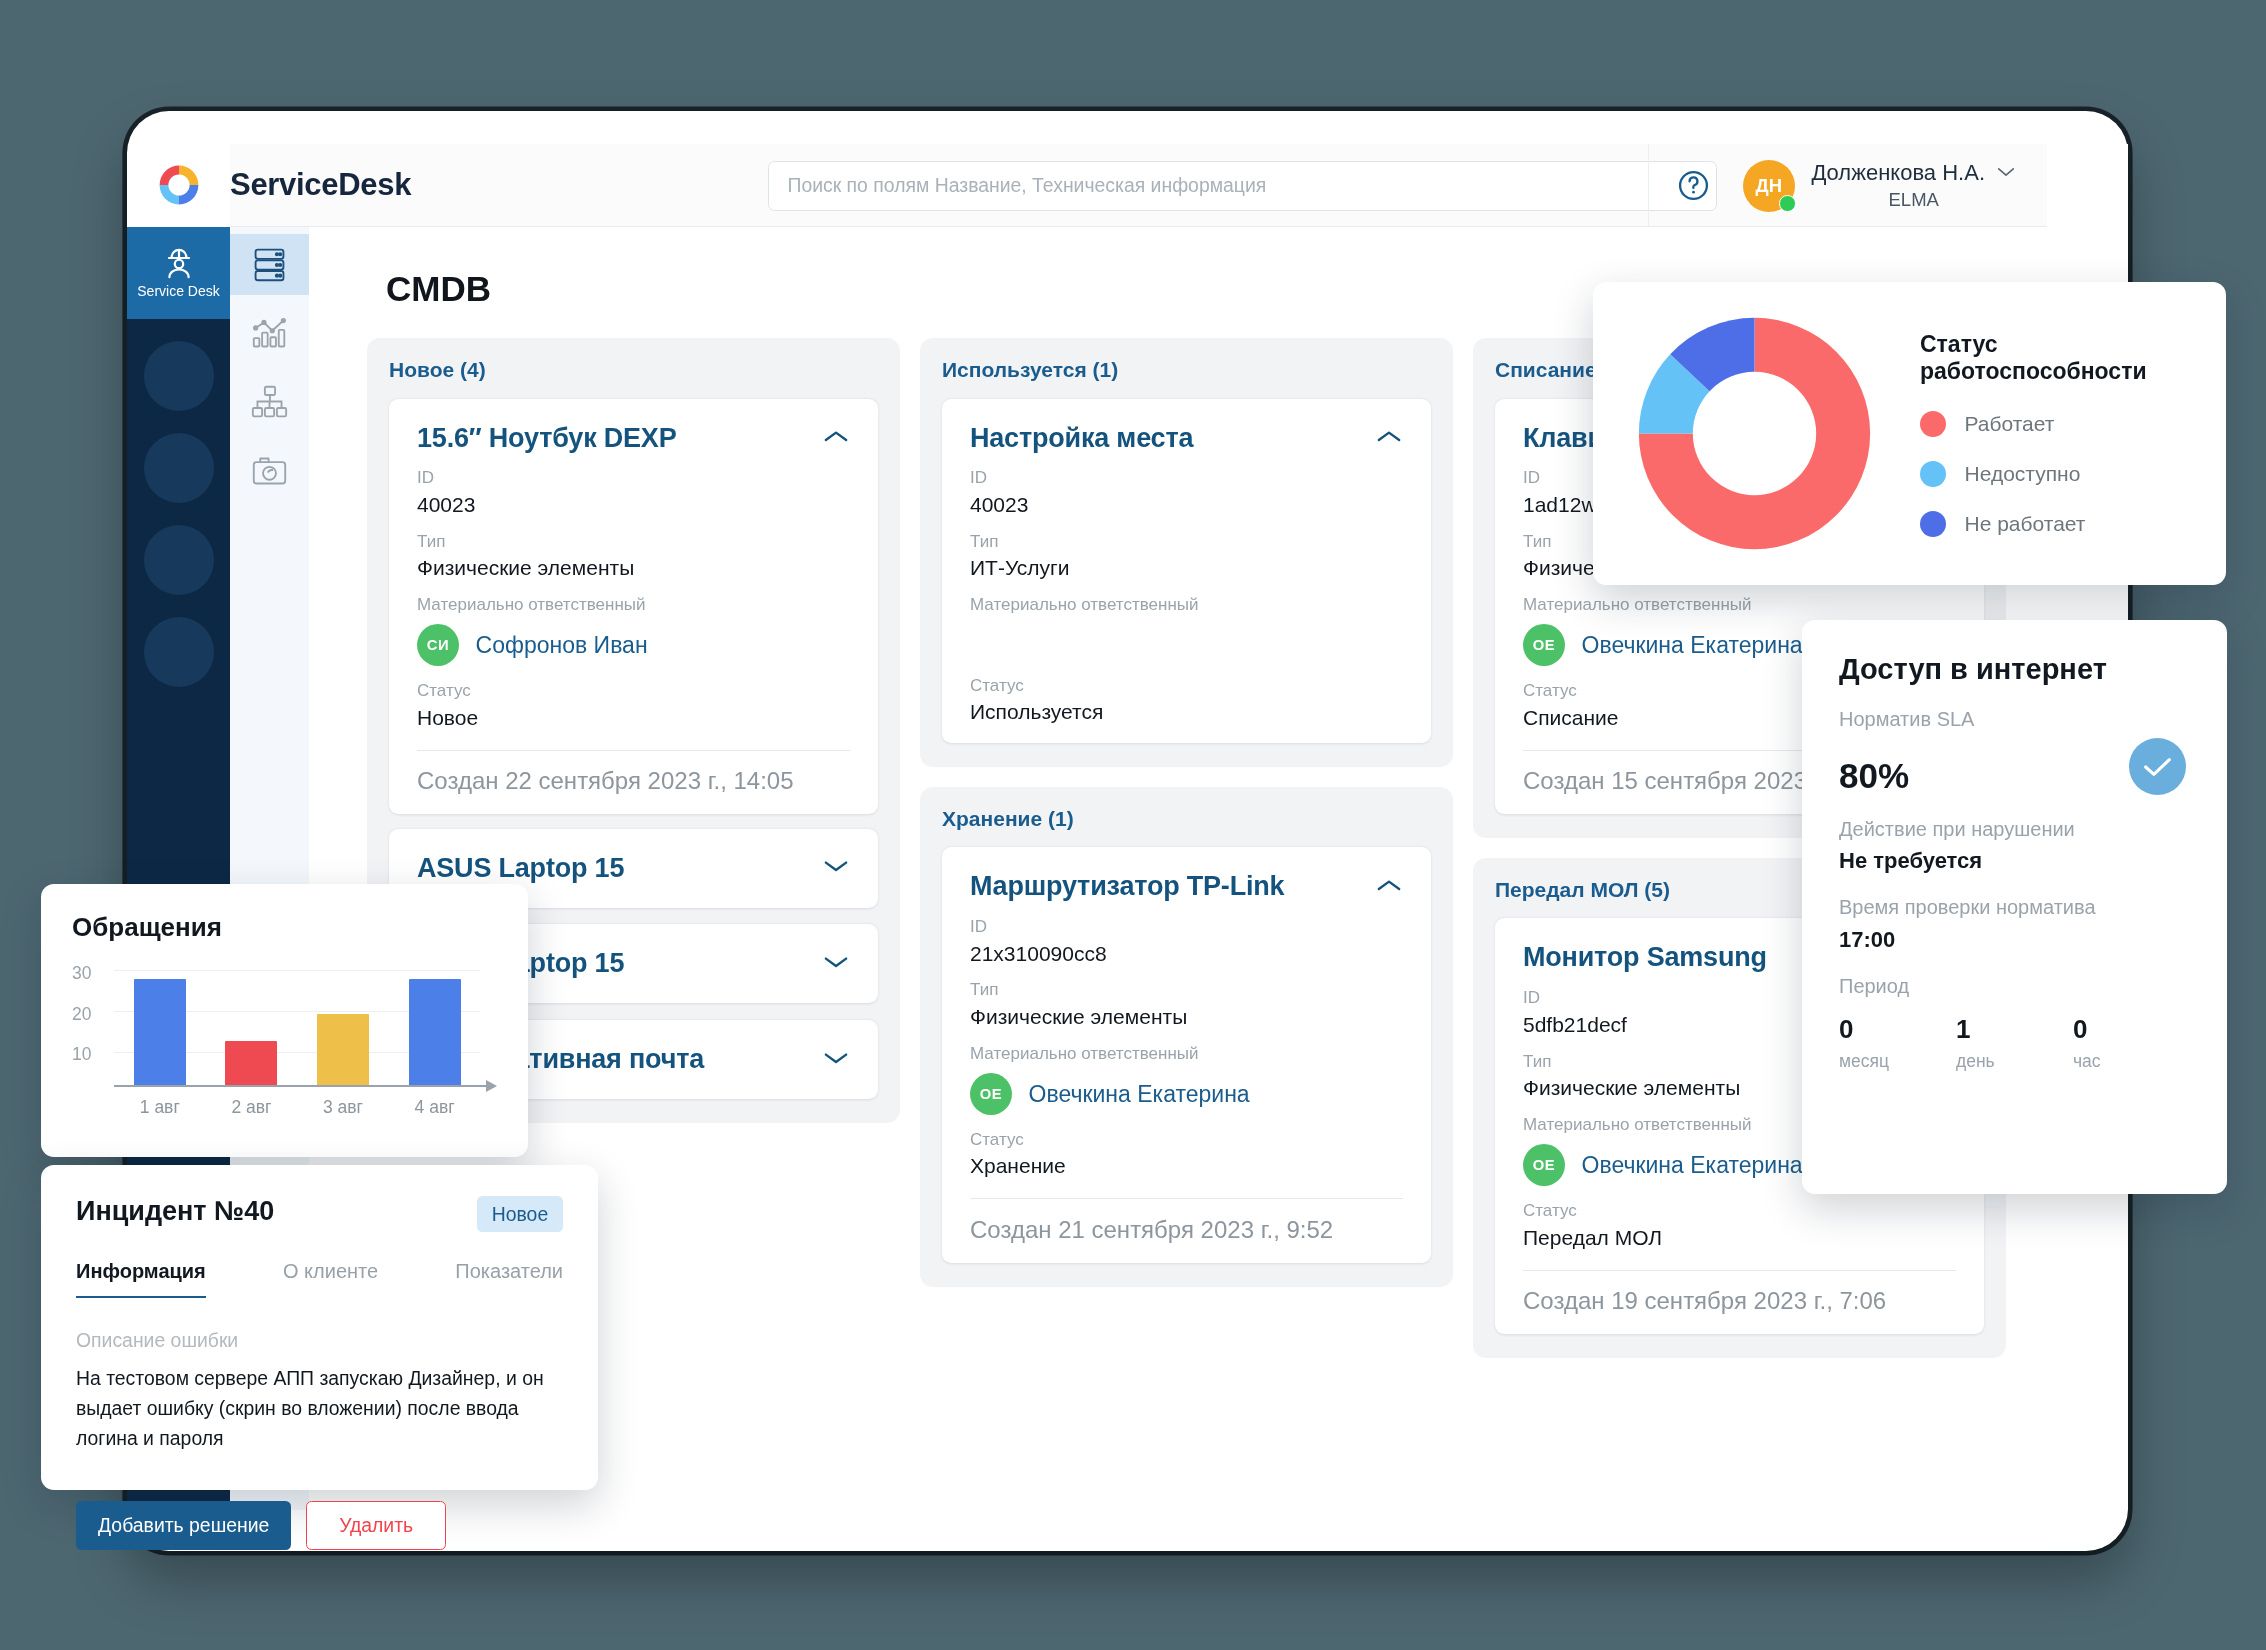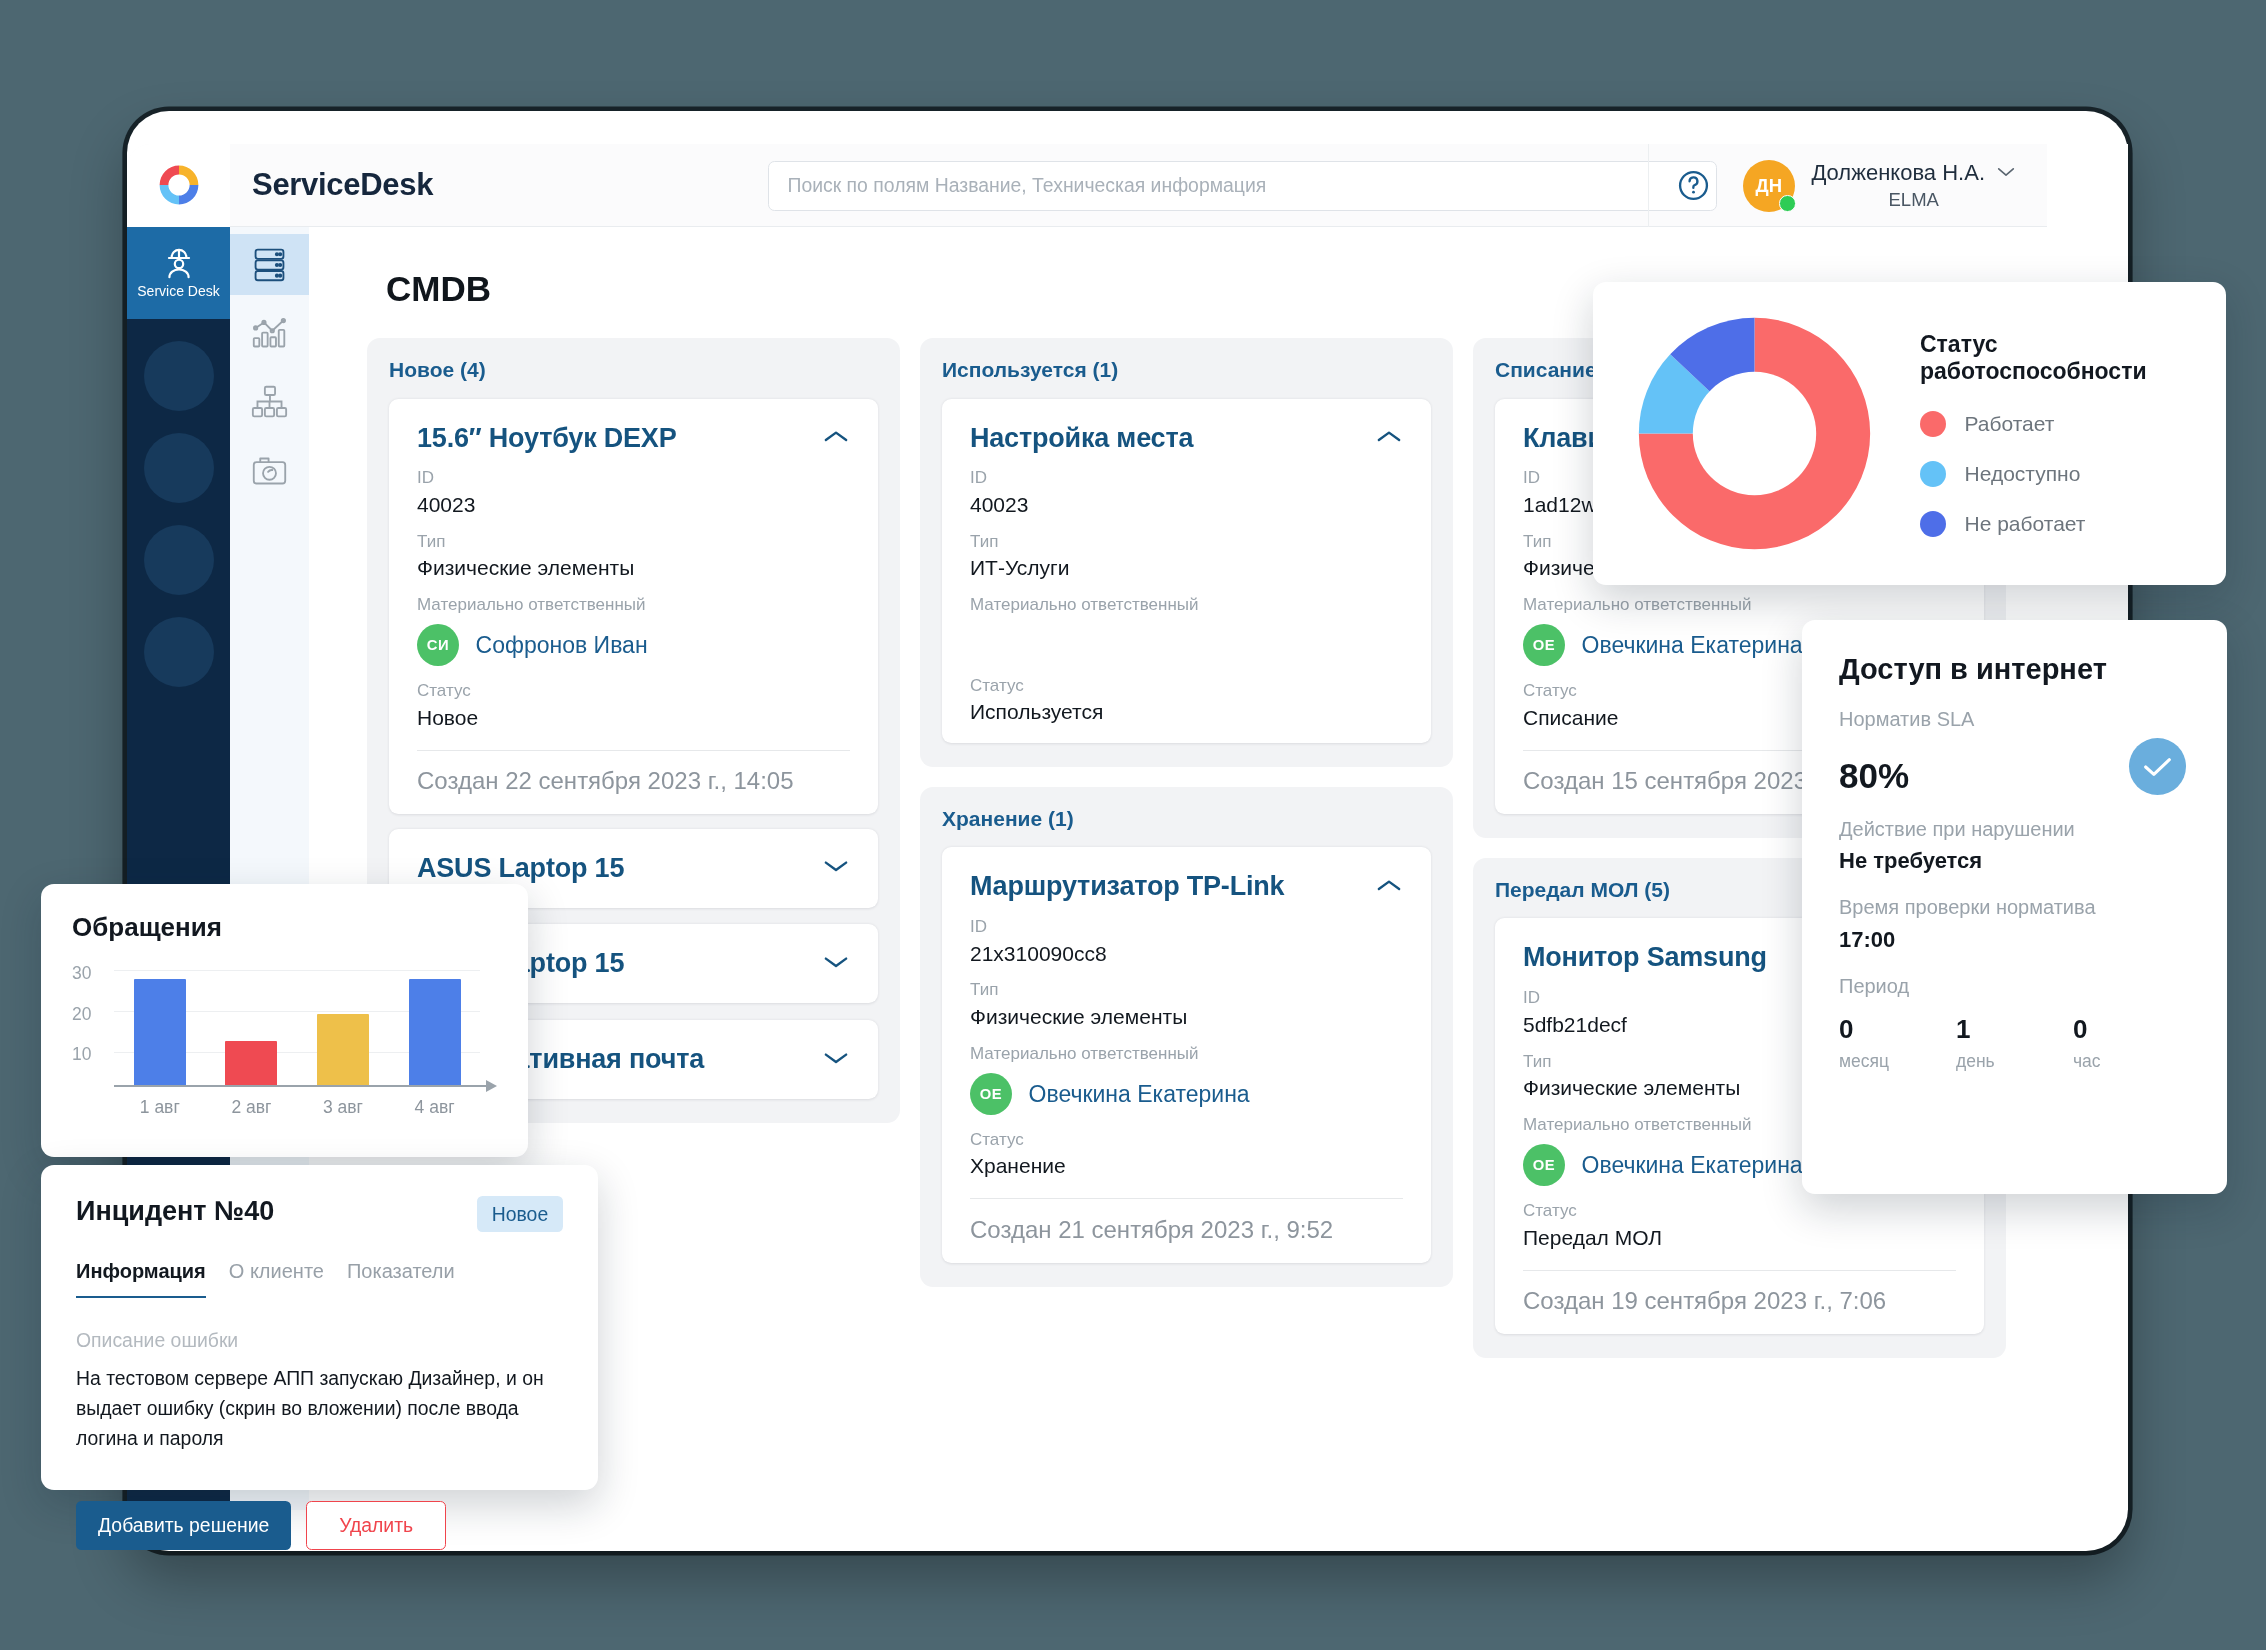--- a/index.html
+++ b/index.html
@@ -39,21 +39,20 @@
     border-bottom: 0.9px solid #e9ecef;
     display: flex; align-items: center;
   }
   .logo-box {
     width: 103px; height: 83px;
     background: #ffffff;
     display: flex; align-items: center; justify-content: center;
   }
   .logo-mark { width: 48px; height: 48px; }
   .app-title {
-    margin-left: 22px;
     font-size: 31px; font-weight: 700;
     color: #16273d; letter-spacing: -0.3px;
   }
   .search-wrap {
     position: absolute; left: 641px; top: 16.6px;
     width: 949px; height: 50px;
   }
   .search-input {
     width: 100%; height: 100%;
     border: 0.9px solid #dfe3e8; border-radius: 6.5px;
@@ -225,21 +224,21 @@
 
   
   .fl-incident { left: 41px; top: 1165px; width: 557px; height: 325px; padding: 31px 35px; }
   .inc-head { display: flex; align-items: flex-start; justify-content: space-between; }
   .inc-title { font-size: 27px; font-weight: 700; color: #121820; }
   .badge {
     background: #d6e9f8; color: #1a5c8e;
     font-size: 19.4px; border-radius: 5.5px;
     padding: 6.5px 14.8px;
   }
-  .tabs { display: flex; gap: 23px; margin-top: 28px; }
+  .tabs { display: flex; gap: 23px; margin-top: 28px; justify-content: space-between; }
   .tab { font-size: 20px; color: #98a0a8; padding-bottom: 13px; }
   .tab.active { color: #12181f; font-weight: 700; border-bottom: 2.8px solid #1a5c8e; }
   .inc-label { font-size: 19.4px; color: #b3b9bf; margin-top: 31px; }
   .inc-text { font-size: 19.4px; color: #12181f; margin-top: 11px; line-height: 1.55; }
   .inc-btns { display: flex; gap: 14.8px; margin-top: 48px; }
   .btn-primary {
     background: #1a5c8e; color: #ffffff;
     font-size: 19.4px; border: none; border-radius: 5.5px;
     padding: 12px 22px; cursor: pointer;
     font-family: "Liberation Sans", sans-serif;

